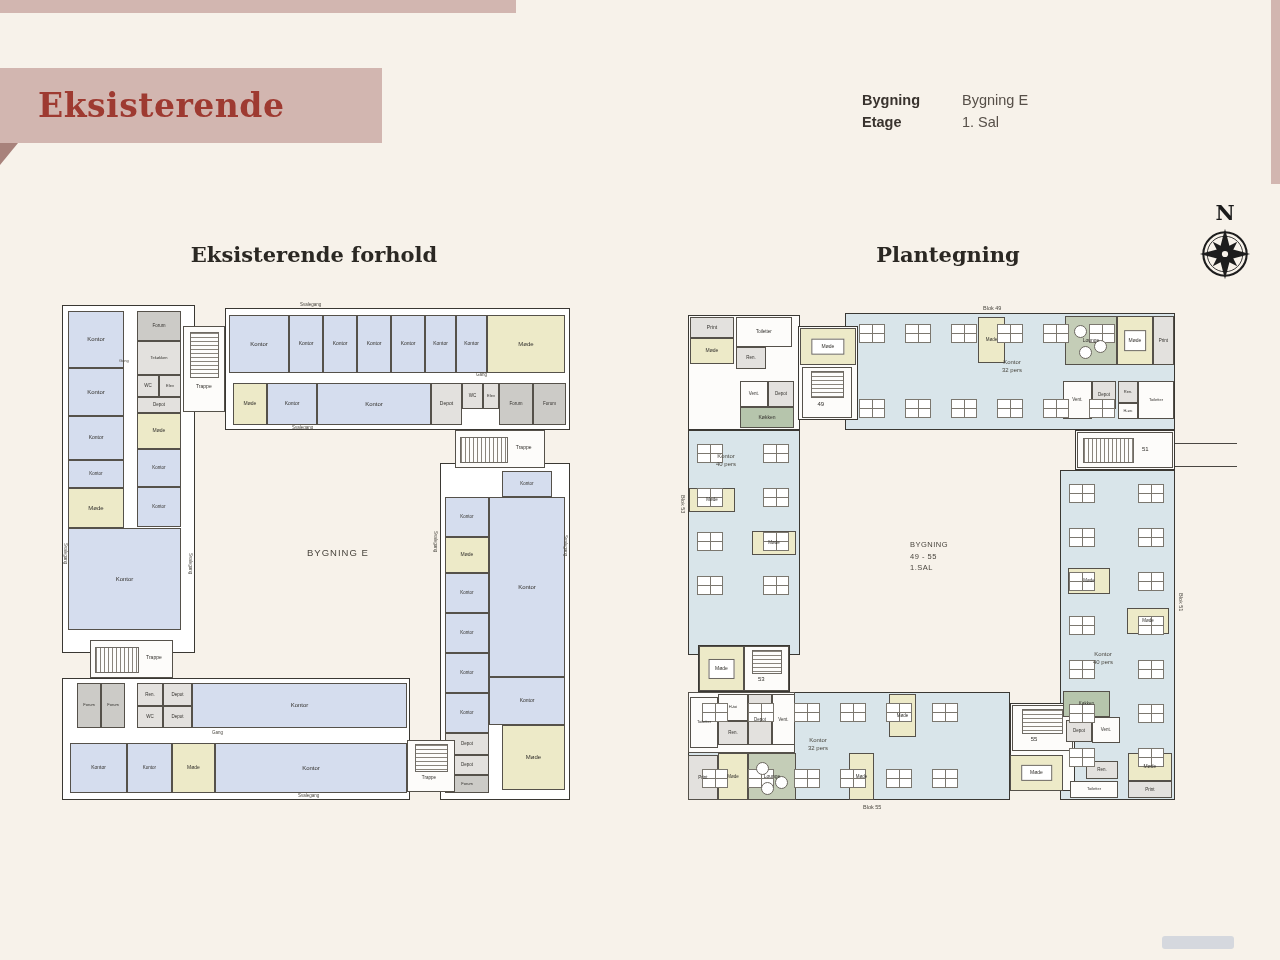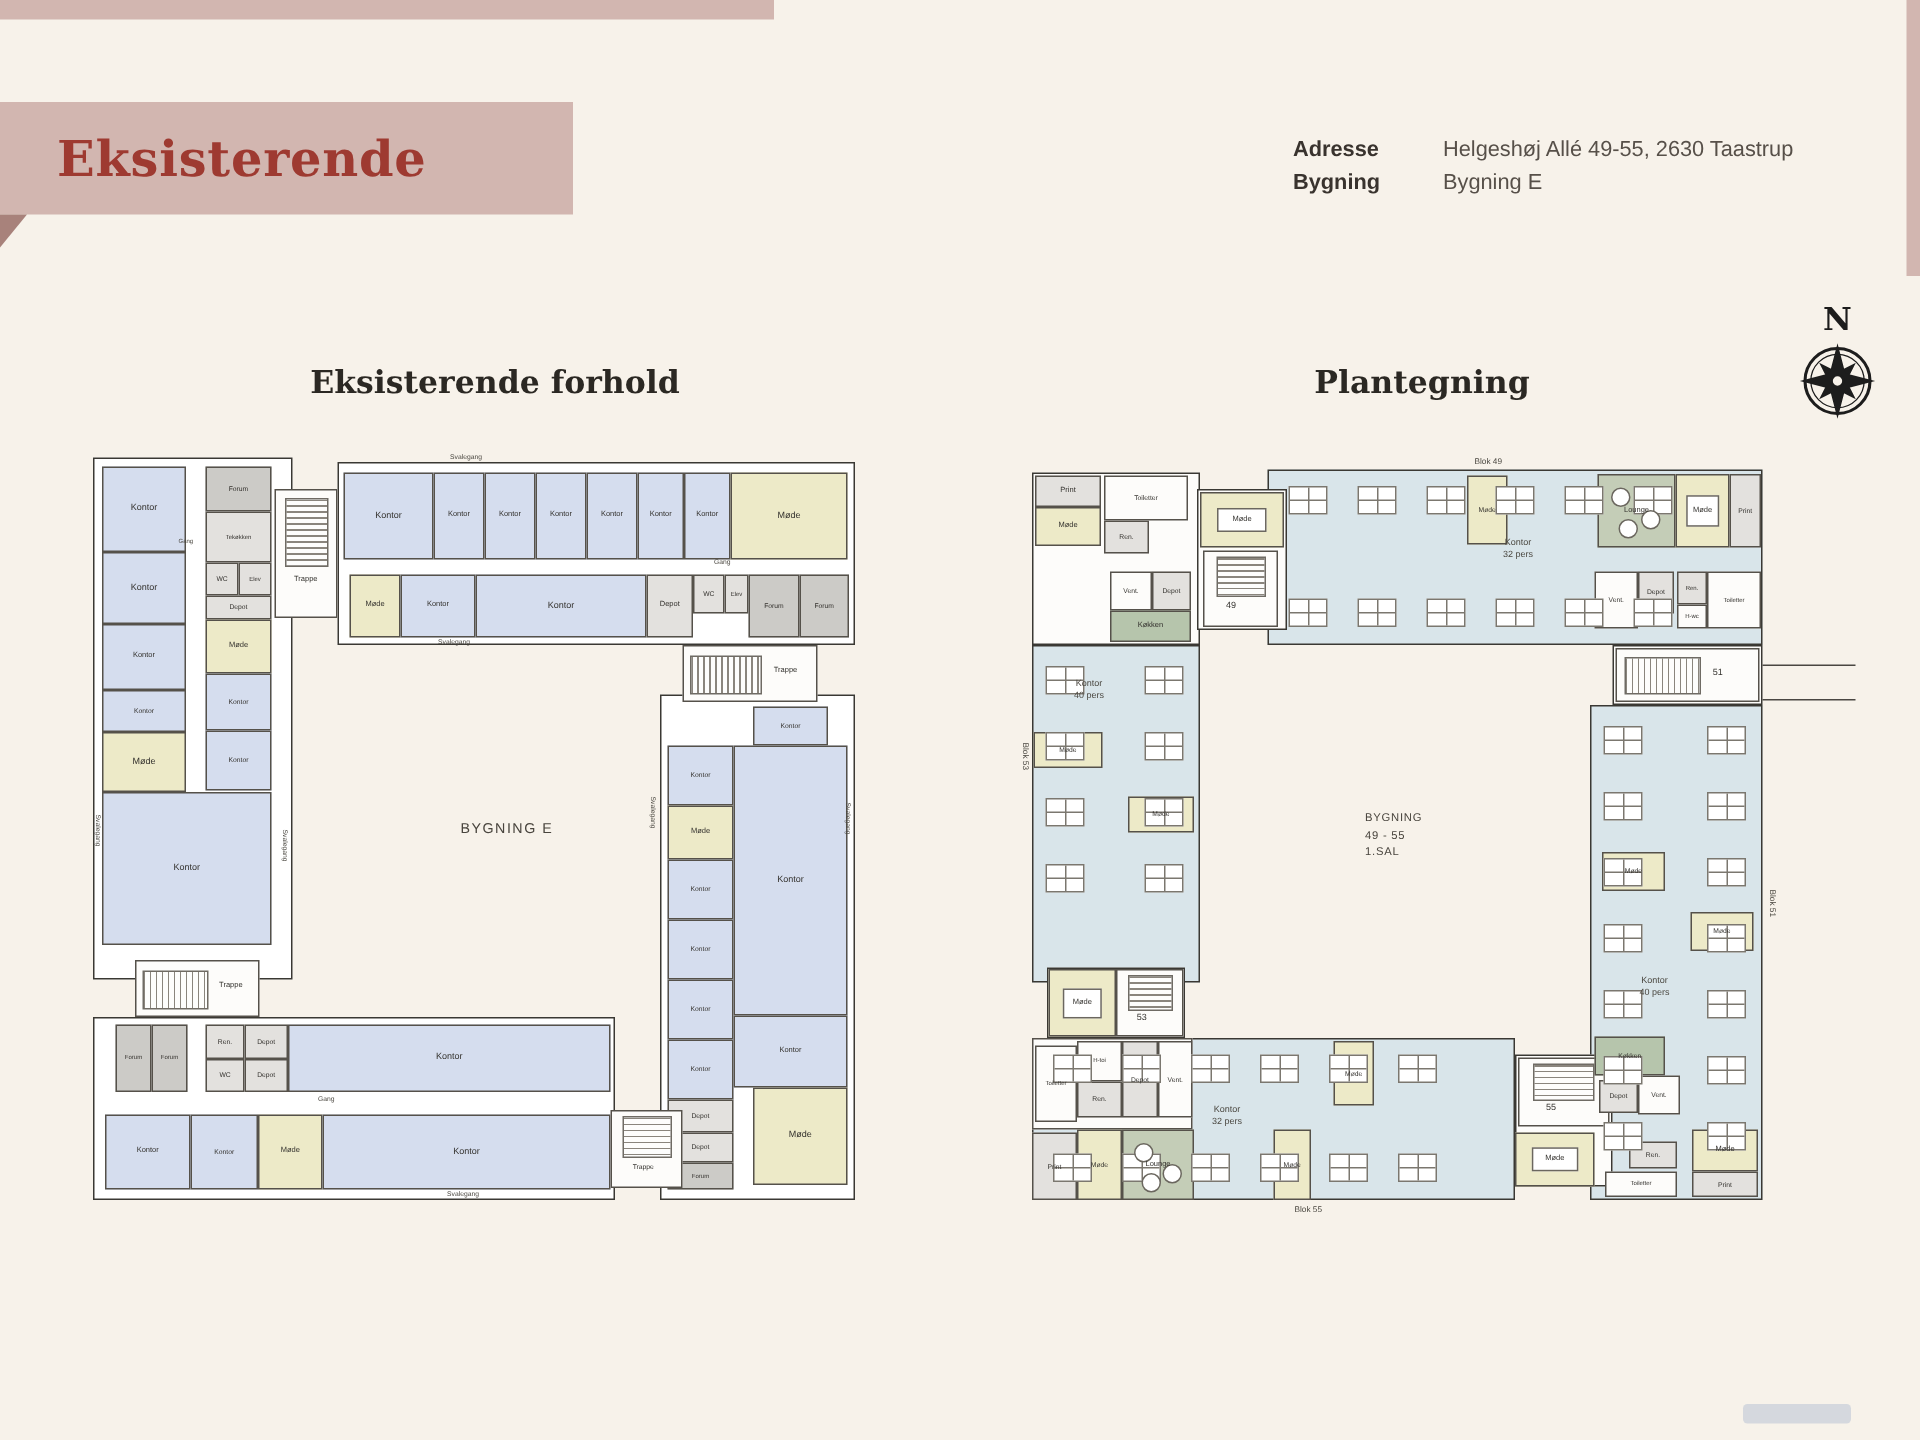--- a/index.html
+++ b/index.html
@@ -28,21 +28,21 @@
   .info-value{color:#575049;}
   
   .compass-n{left:1199px;top:200px;width:52px;text-align:center;
     font-family:"DejaVu Serif","Liberation Serif",serif;font-weight:700;font-size:21px;color:#1c1c1c;}
   .compass-svg{left:1199px;top:228px;width:52px;height:52px;}
   
   .section-title{
     font-family:"DejaVu Serif","Liberation Serif",serif;font-weight:700;
     font-size:21px;color:#2b2823;text-align:center;width:400px;top:242px;
   }
-  .section-title.left{left:130px;}
+  .section-title.left{left:114px;}
   .section-title.right{left:748px;}
   
   .plan{position:absolute;}
   .wing{position:absolute;box-sizing:border-box;border:1.6px solid #3a3833;background:#fff;}
   .room{
     position:absolute;box-sizing:border-box;border:1px solid #55514a;
     display:flex;align-items:center;justify-content:center;text-align:center;
     font-size:6px;color:#34322e;line-height:1.15;padding:1px;
   }
   .room > span{position:relative;z-index:2;}
@@ -68,26 +68,26 @@
 
 <div class="abs top-strip" style="background: rgb(210, 182, 176);"></div>
 <div class="abs right-strip" style="background: rgb(210, 182, 176);"></div>
 <div class="abs banner" style="background: rgb(210, 182, 176);">
   <span class="banner-title" style="color: rgb(158, 58, 49);">Eksisterende</span>
 </div>
 <div class="abs banner-fold"></div>
 
 <div class="abs info-panel">
   <div class="info-row">
-    <span class="info-label">Adresse</span>
-    <span class="info-value">Helgeshøj Allé 49-55, 2630 Taastrup</span>
+    <span class="info-label">Bygning</span>
+    <span class="info-value">Bygning E</span>
   </div>
   <div class="info-row">
-    <span class="info-label">Bygning</span>
-    <span class="info-value">Bygning E</span>
+    <span class="info-label">Etage</span>
+    <span class="info-value">1. Sal</span>
   </div>
 </div>
 
 <div class="abs compass-n">N</div>
 <svg class="abs compass-svg" viewBox="0 0 60 60">
   <circle cx="30" cy="30" r="25" fill="none" stroke="#1d1d1d" stroke-width="2.4"></circle>
   <circle cx="30" cy="30" r="20.5" fill="none" stroke="#1d1d1d" stroke-width="1"></circle>
   <polygon points="44.1,15.9 37,30 44.1,44.1 30,37 15.9,44.1 23,30 15.9,15.9 30,23" fill="#1d1d1d"></polygon>
   <polygon points="30,1 36,24 59,30 36,36 30,59 24,36 1,30 24,24" fill="#1d1d1d"></polygon>
   <circle cx="30" cy="30" r="4.6" fill="#f7f2ea" stroke="#1d1d1d" stroke-width="2"></circle>

